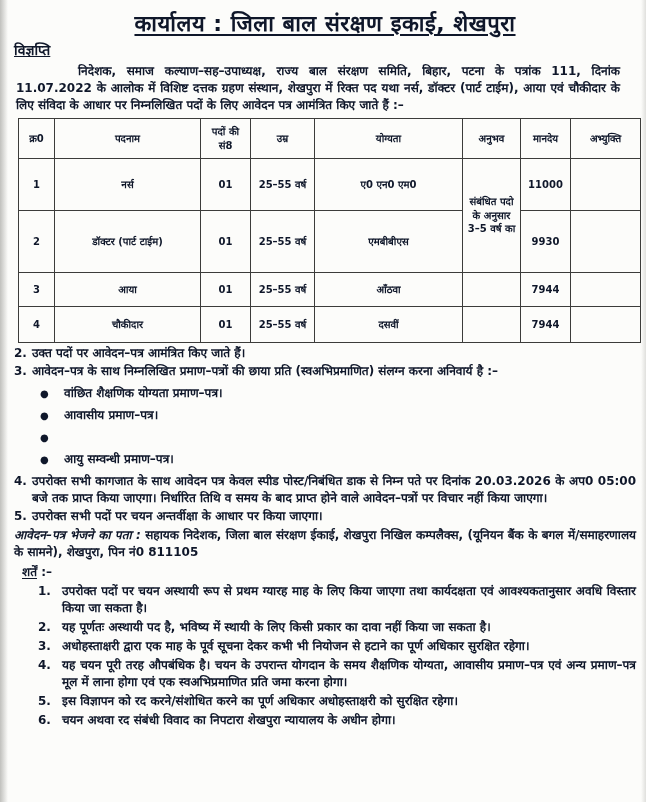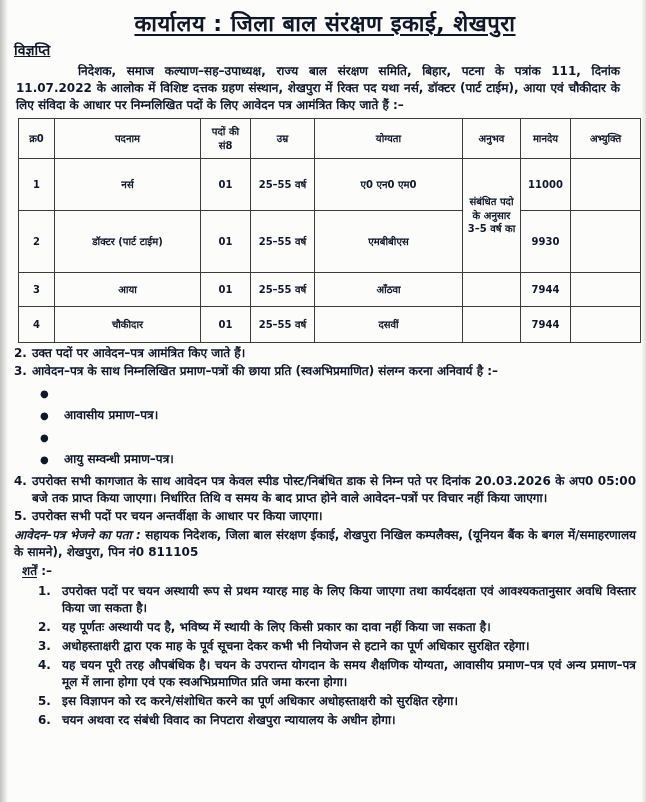--- a/index.html
+++ b/index.html
@@ -211,20 +211,21 @@
     </div>
 
     <div class="num-row">
       <span class="num">3.</span>
       <span class="txt">आवेदन–पत्र के साथ निम्नलिखित प्रमाण–पत्रों की छाया प्रति (स्वअभिप्रमाणित) संलग्न करना अनिवार्य है :–</span>
     </div>
 
     <div class="bullets">
       <div class="bullet-row">
         <span class="bullet">●</span>
+        <span class="txt">वांछित शैक्षणिक योग्यता प्रमाण–पत्र।</span>
       </div>
       <div class="bullet-row">
         <span class="bullet">●</span>
         <span class="txt">आवासीय प्रमाण–पत्र।</span>
       </div>
       <div class="bullet-row">
         <span class="bullet">●</span>
       </div>
       <div class="bullet-row">
         <span class="bullet">●</span>

